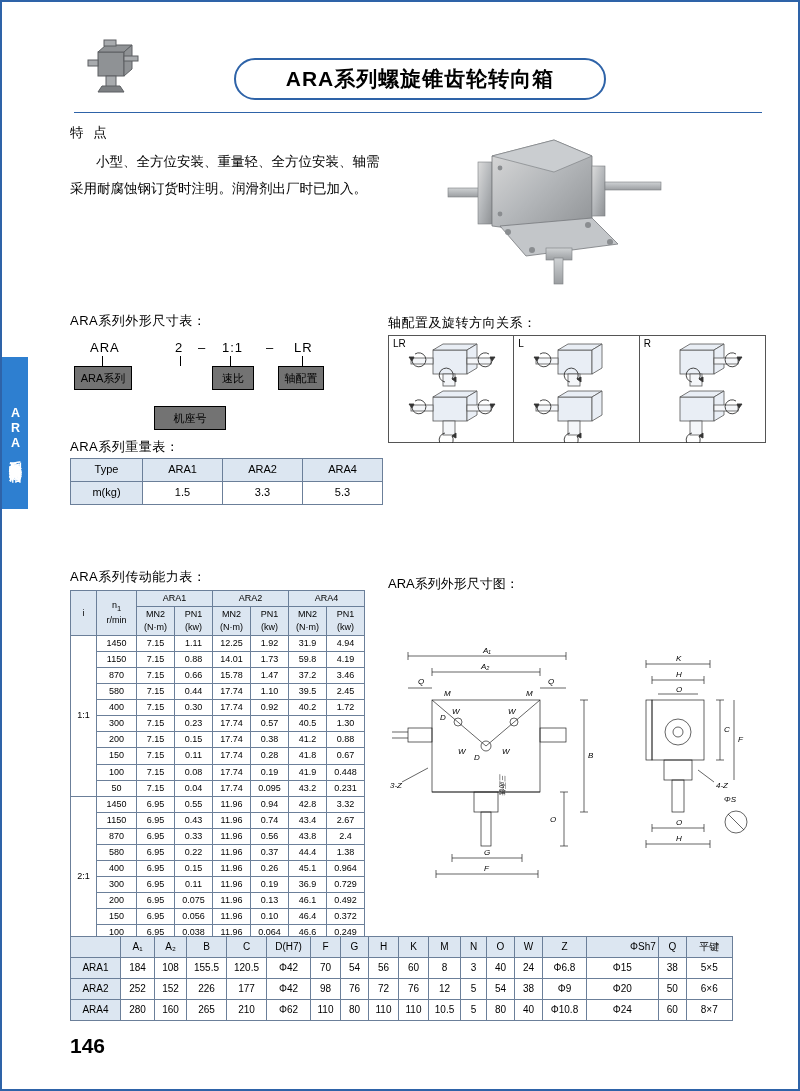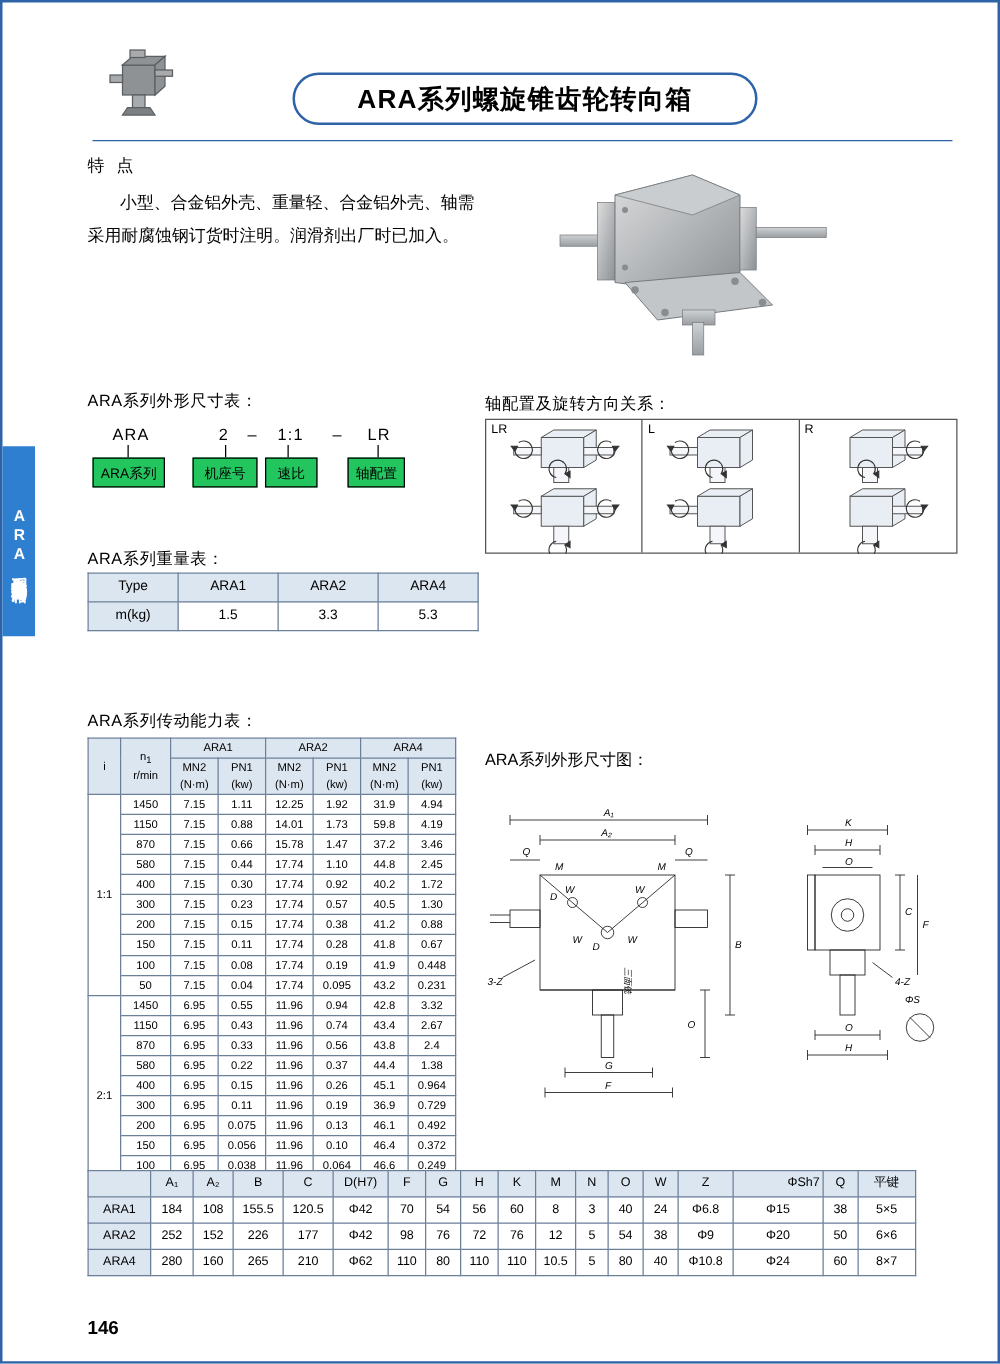--- a/index.html
+++ b/index.html
@@ -64,21 +64,21 @@
   
   .sec-label { position: absolute; font-size: 13px; letter-spacing: 0.5px; }
   
   .model-area { position: absolute; left: 68px; top: 330px; width: 300px; height: 80px; }
   .mcode {
     position:absolute; top:8px; font-size: 13px; letter-spacing: 1px;
   }
   .mbox {
     position:absolute; top:34px; height:24px;
     border:1px solid #000; display:flex; align-items:center; justify-content:center;
-    font-size:11px; background:#22c55e;
+    font-size:11px; background:#737373;
   }
   .mleader { position:absolute; border-left:1px solid #000; }
   
   .shaft-wrap {
     position: absolute; left: 386px; top: 333px; width: 378px; height: 110px;
   }
   .shaft-grid {
     position:absolute; left:0; top:0; width:378px; height:108px;
     border:1px solid #555; display:grid;
     grid-template-columns: 1fr 1fr 1fr;
@@ -100,25 +100,25 @@
   .weight-table { position:absolute; left: 68px; top: 456px; }
   .weight-table th, .weight-table td { height:23px; font-size:11px; }
   .weight-table .hc { width:72px; }
   .weight-table .dc { width:80px; }
 
   .cap-table { position:absolute; left: 68px; top: 588px; }
   .cap-table td, .cap-table th { font-size:9px; }
   .dim-table { position:absolute; left: 68px; top: 934px; }
   .dim-table td, .dim-table th { font-size:10px; height:21px; }
 
-  .draw-label { position:absolute; left: 386px; top: 597px; font-size:13px; }
+  .draw-label { position:absolute; left: 386px; top: 573px; font-size:13px; }
   .draw-area { position:absolute; left: 386px; top: 640px; width: 382px; height: 270px; }
 
   .page-no {
-    position:absolute; left: 68px; top: 1032px; font-size: 15px; font-weight:bold;margin-top:20px;
+    position:absolute; left: 68px; top: 1032px; font-size: 21px; font-weight:bold;
   }
   .sub { font-size: 7.5px; vertical-align: sub; }
   svg { display:block; }
 </style>
 </head>
 <body>
 
 <div class="page">
 
   <div class="header">
@@ -137,21 +137,21 @@
       </svg>
     </div>
     <div class="title-pill">ARA系列螺旋锥齿轮转向箱</div>
     <div class="hdr-rule"></div>
   </div>
 
   <div class="side-tab">ARA系列螺旋锥齿轮转向箱</div>
 
   <div class="feat-title">特 点</div>
   <div class="feat-body">
-    <span class="ind">小型、合金铝外壳、重量轻、合金铝外壳、轴需</span>
+    <span class="ind">小型、全方位安装、重量轻、全方位安装、轴需</span>
     <span>采用耐腐蚀钢订货时注明。润滑剂出厂时已加入。</span>
   </div>
 
   <div class="photo">
     <svg width="230" height="170" viewBox="0 0 230 170">
       <defs>
         <linearGradient id="mg" x1="0" y1="0" x2="1" y2="1">
           <stop offset="0" stop-color="#dcdcdc"></stop>
           <stop offset="0.5" stop-color="#b4b7ba"></stop>
           <stop offset="1" stop-color="#8e9194"></stop>
@@ -194,21 +194,21 @@
     <div class="mcode" style="left:152px;">1:1</div>
     <div class="mcode" style="left:196px;">–</div>
     <div class="mcode" style="left:224px;">LR</div>
 
     <div class="mleader" style="left:32px;  top:24px; height:10px;"></div>
     <div class="mleader" style="left:110px; top:24px; height:10px;"></div>
     <div class="mleader" style="left:160px; top:24px; height:10px;"></div>
     <div class="mleader" style="left:232px; top:24px; height:10px;"></div>
 
     <div class="mbox" style="left:4px;   width:58px;">ARA系列</div>
-    <div class="mbox" style="left:84px;  width:52px;">机座号</div>
+    <div class="mbox" style="left:84px;  width:72px;margin-top:40px;">机座号</div>
     <div class="mbox" style="left:142px; width:42px;">速比</div>
     <div class="mbox" style="left:208px; width:46px;">轴配置</div>
   </div>
 
   <div class="sec-label" style="left:386px; top:312px;">轴配置及旋转方向关系：</div>
   <div class="shaft-wrap">
     <div class="shaft-grid">
       <div class="shaft-cell">
         <div class="cl">LR</div>
         <div class="shaft-sub">
@@ -398,21 +398,21 @@
       <td>1.47</td>
       <td>37.2</td>
       <td>3.46</td>
     </tr>
     <tr>
       <td>580</td>
       <td>7.15</td>
       <td>0.44</td>
       <td>17.74</td>
       <td>1.10</td>
-      <td>44.8</td>
+      <td>39.5</td>
       <td>2.45</td>
     </tr>
     <tr>
       <td>400</td>
       <td>7.15</td>
       <td>0.30</td>
       <td>17.74</td>
       <td>0.92</td>
       <td>40.2</td>
       <td>1.72</td>

